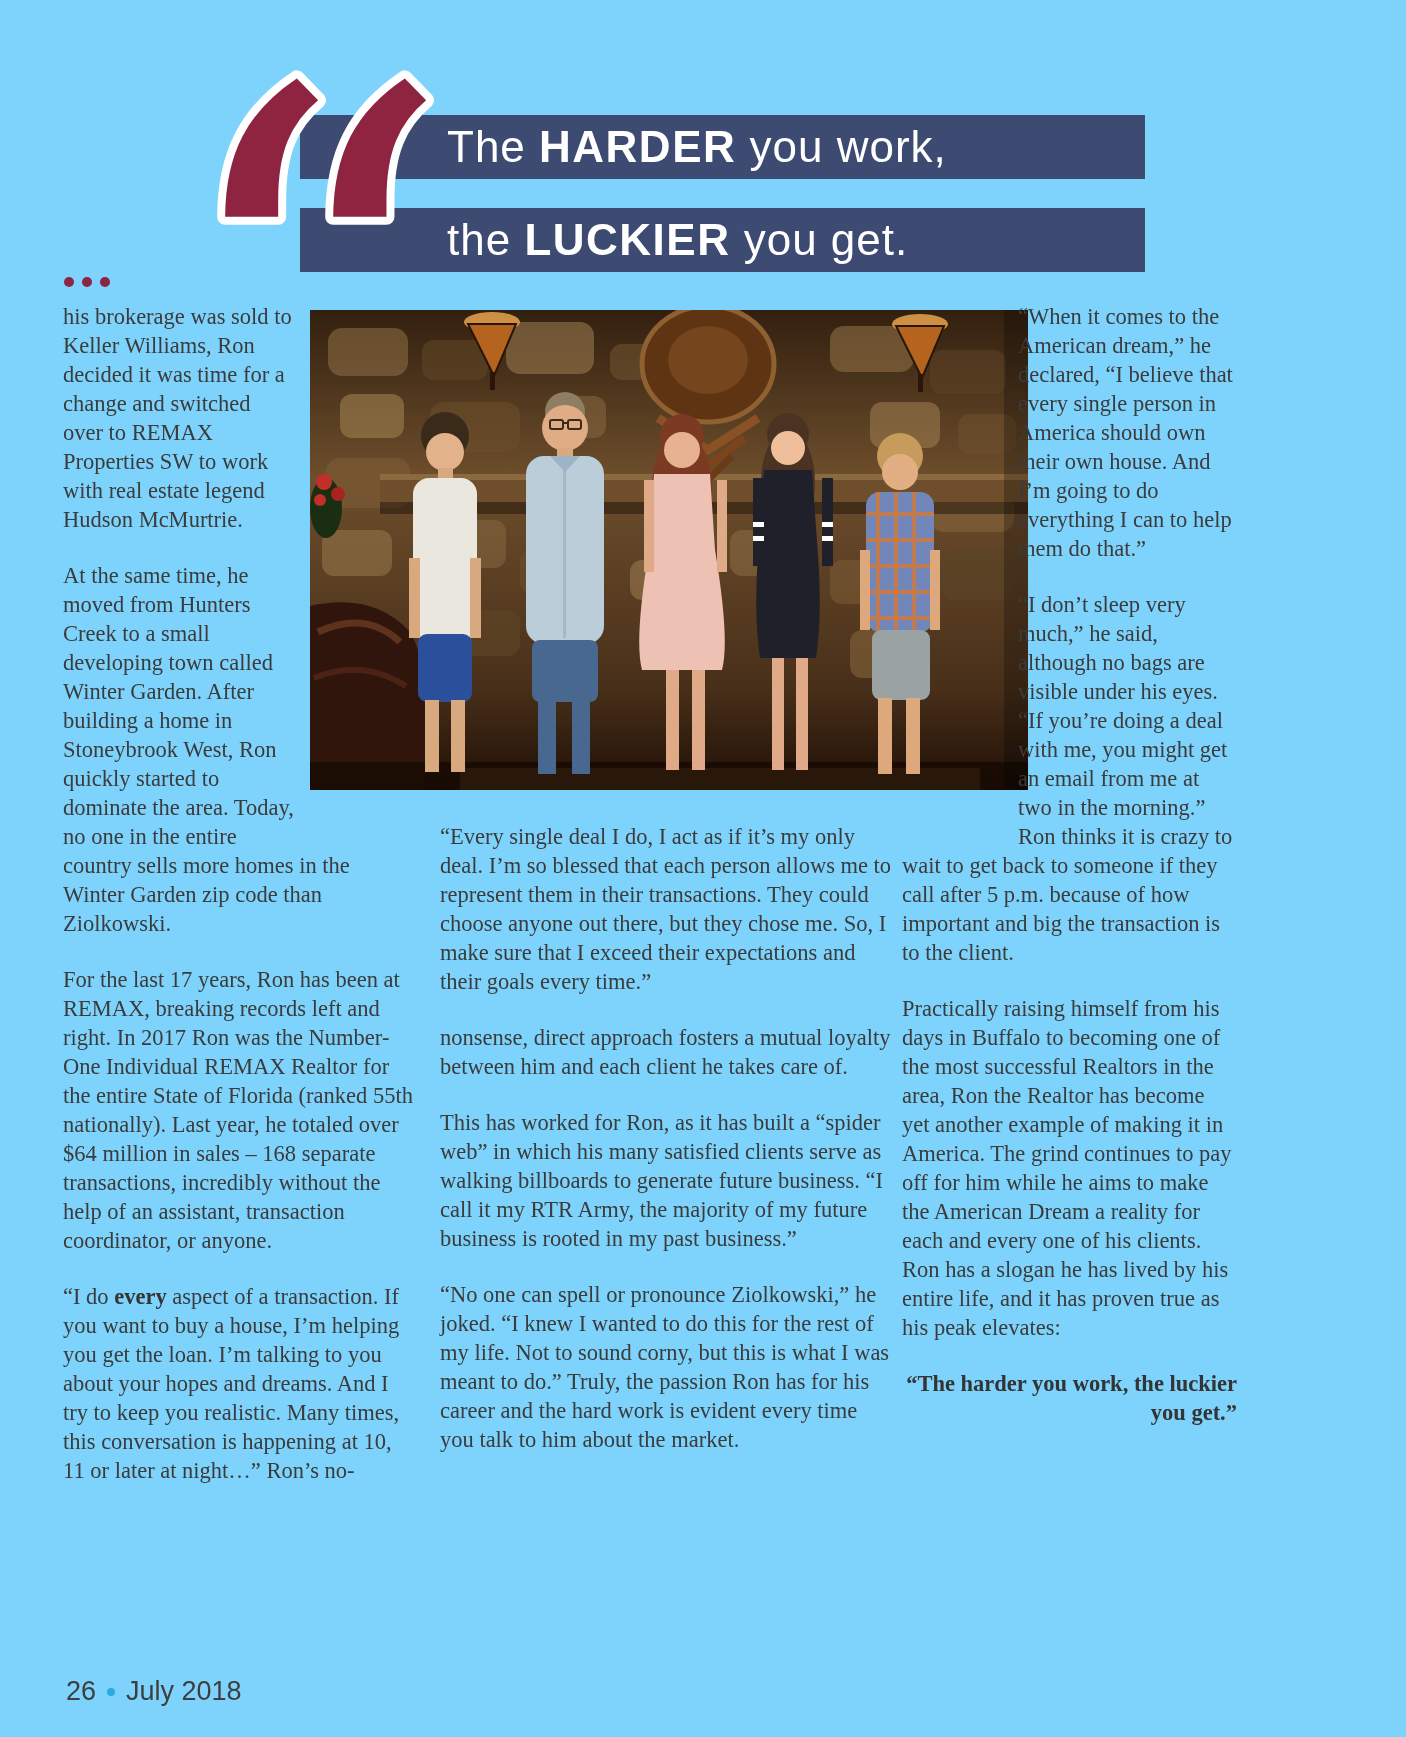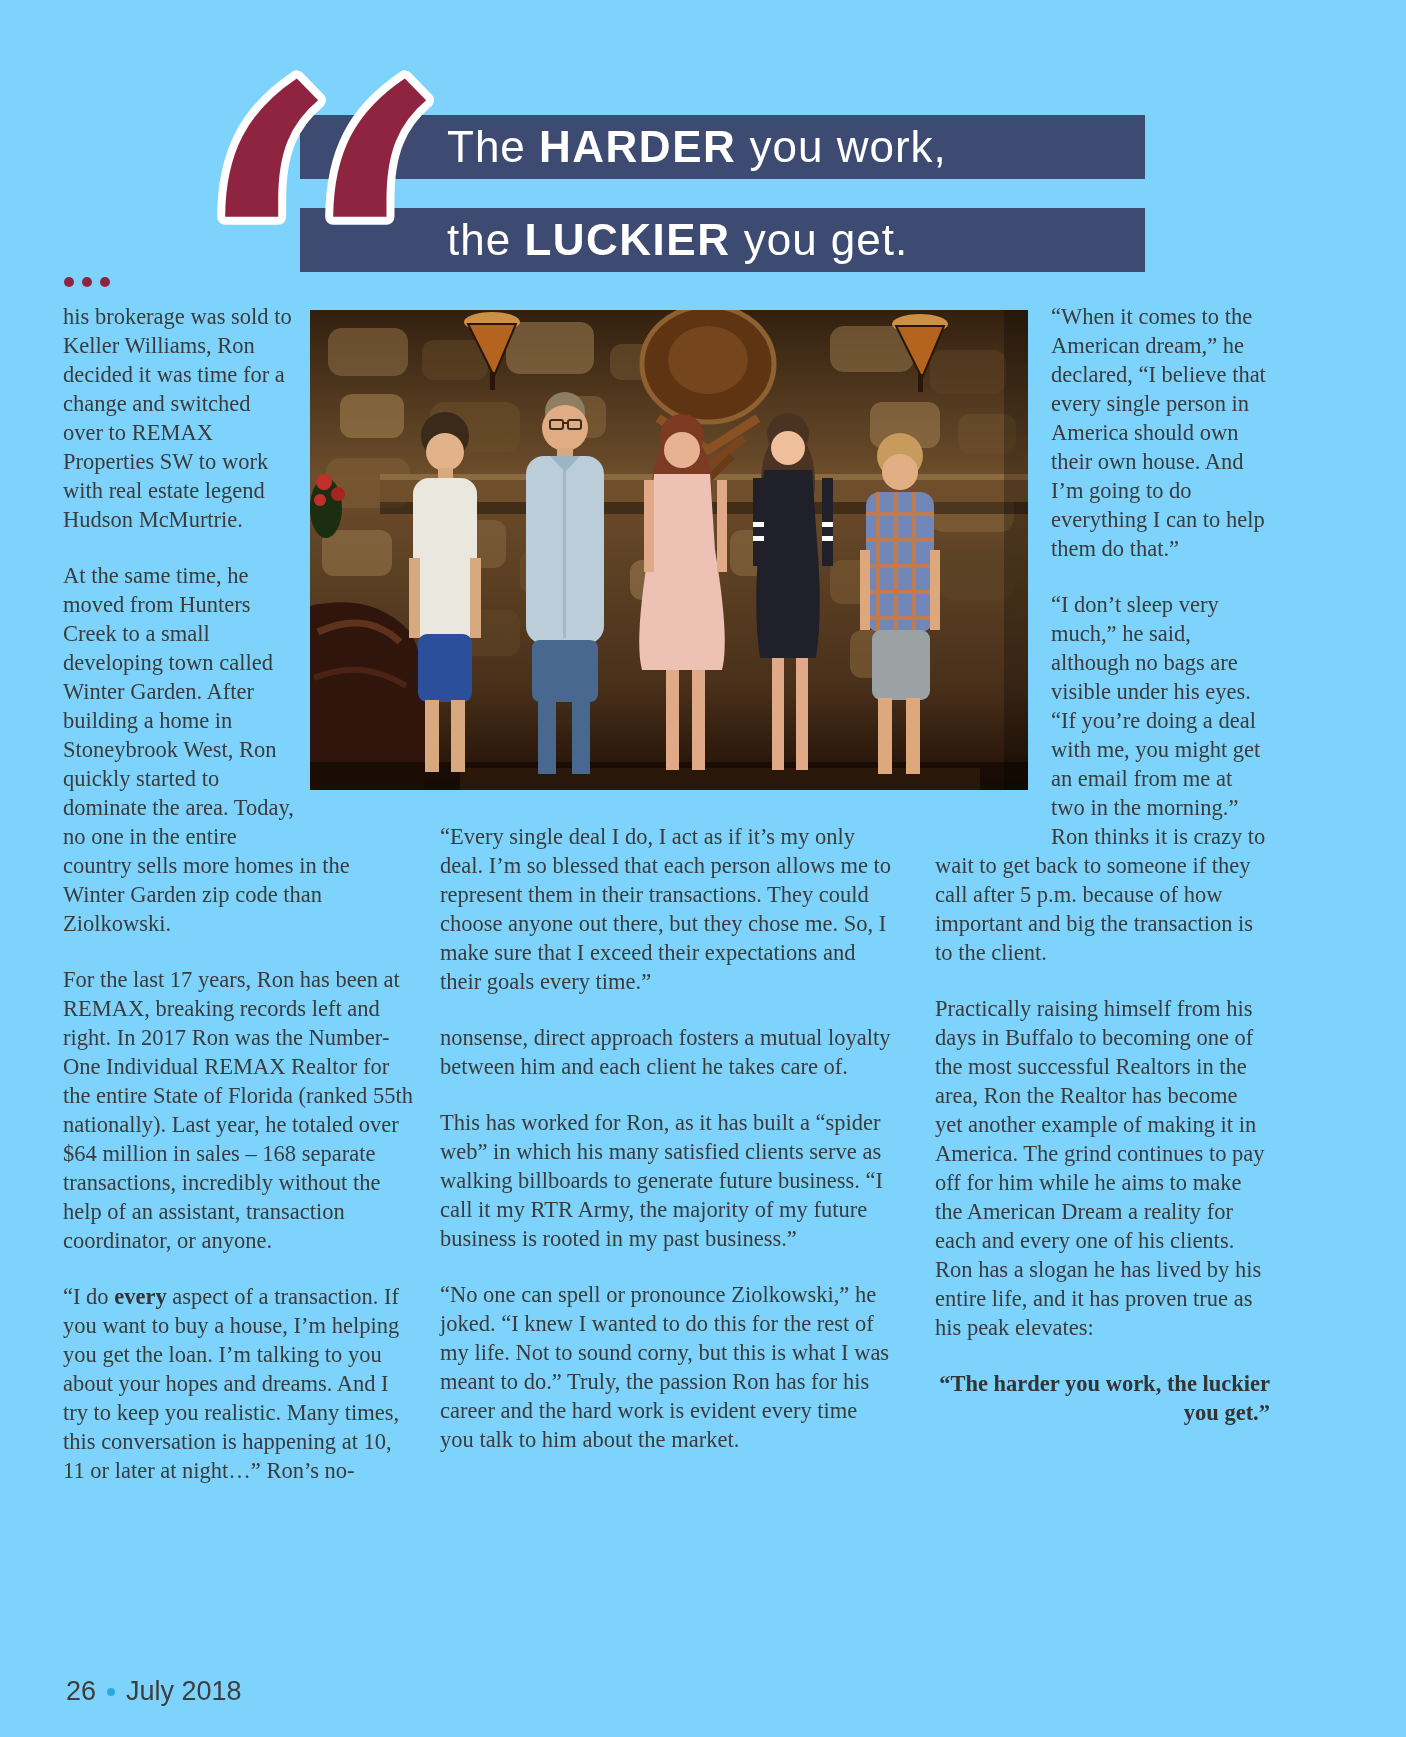--- a/index.html
+++ b/index.html
@@ -27,21 +27,21 @@
 
   
   .photo { position:absolute; left:310px; top:310px; width:718px; height:480px; margin:0; }
   .photo svg { display:block; width:100%; height:100%; }
 
   
   .col { position:absolute; font-size:22.5px; line-height:29px; text-align:left; }
   .col p { margin:0 0 27px 0; }
   .col1 { left:63px;  top:302px; width:350px; }
   .col2 { left:440px; top:822px; width:455px; }
-  .col3 { left:935px; top:302px; width:335px;font-family:Liberation Serif, serif; }
+  .col3 { left:902px; top:302px; width:335px;font-family:Liberation Serif, serif; }
   .spacer-r { float:right; width:118px; height:528px; }
   .spacer-l { float:left;  width:116px; height:528px; }
   .col strong { font-weight:700; color:#343434; }
   .slogan { font-weight:700; color:#343434;text-align:right; }
 
   
   .pfooter {
     position:absolute; left:66px; top:1676px; display:flex; align-items:center; gap:11px;
     font-family:"Liberation Sans", sans-serif; font-size:27px; color:#3e3e3e;
   }

